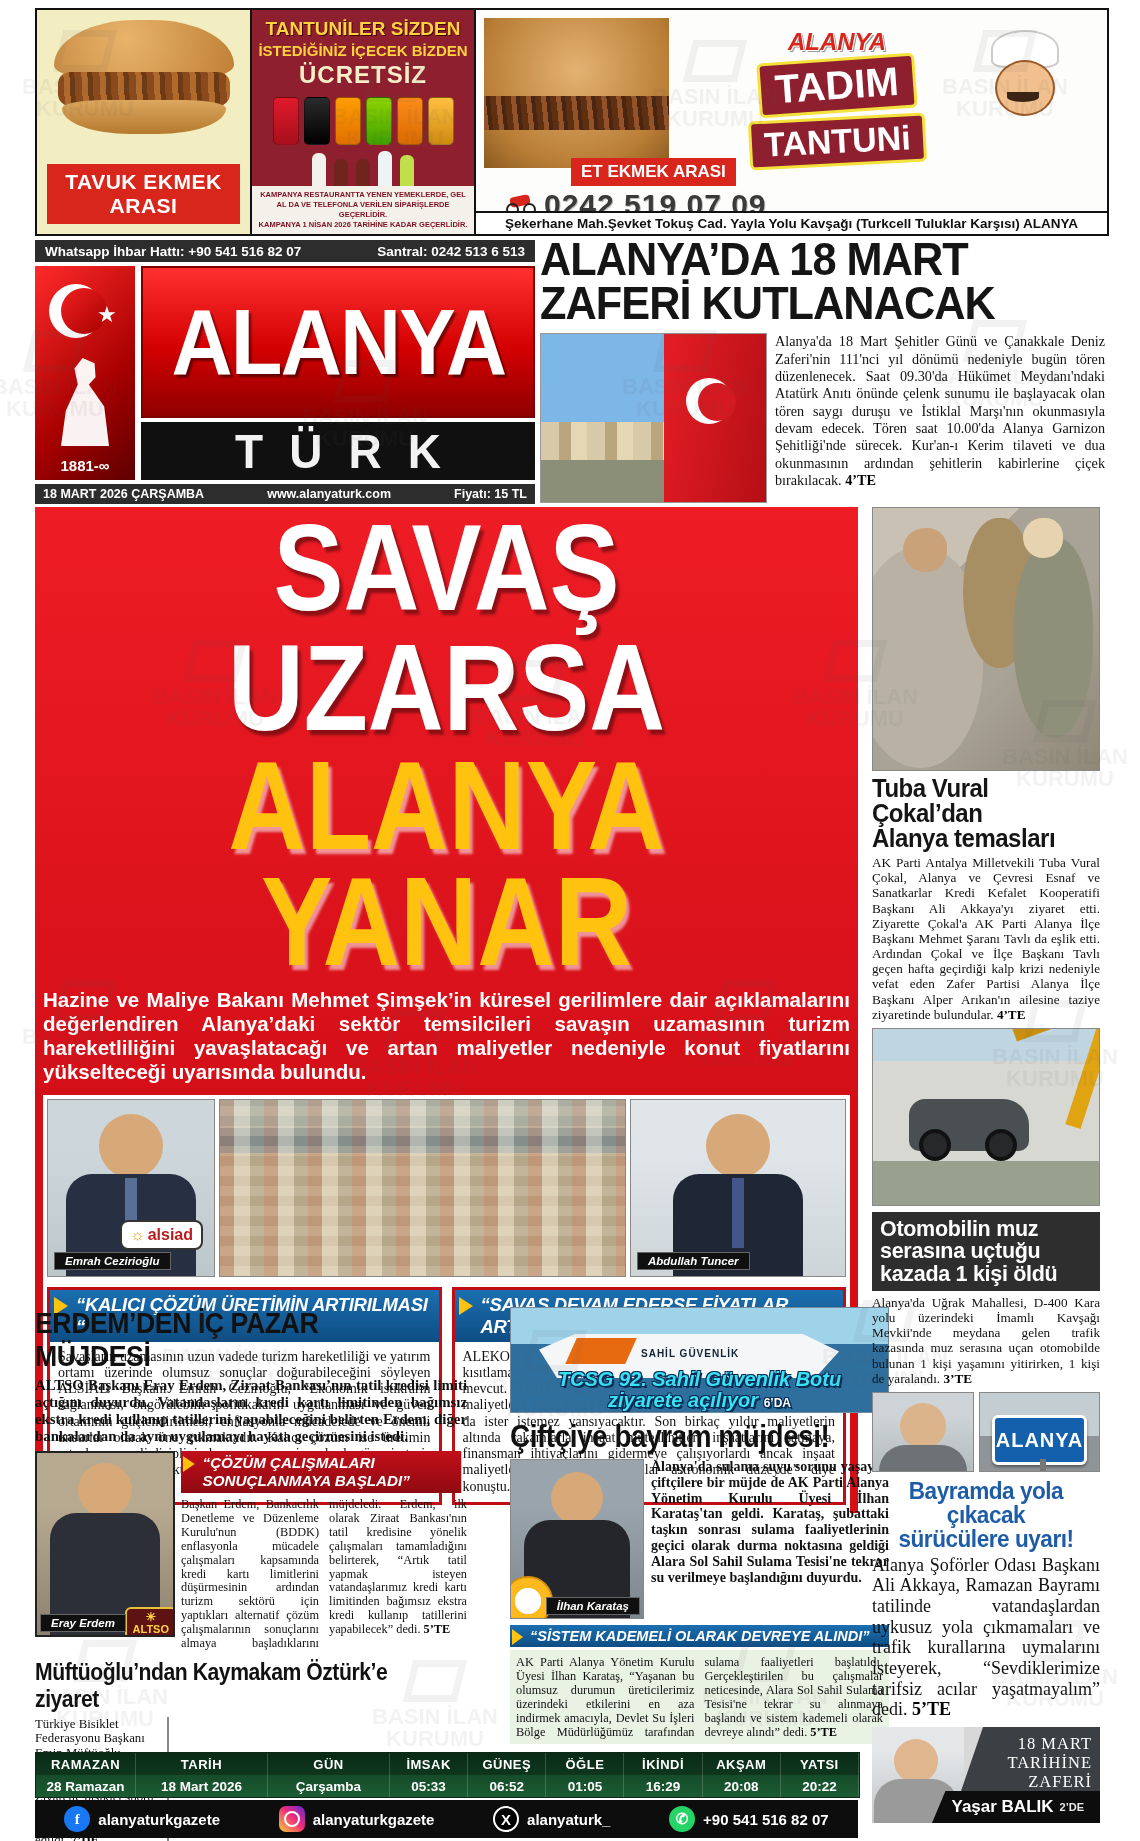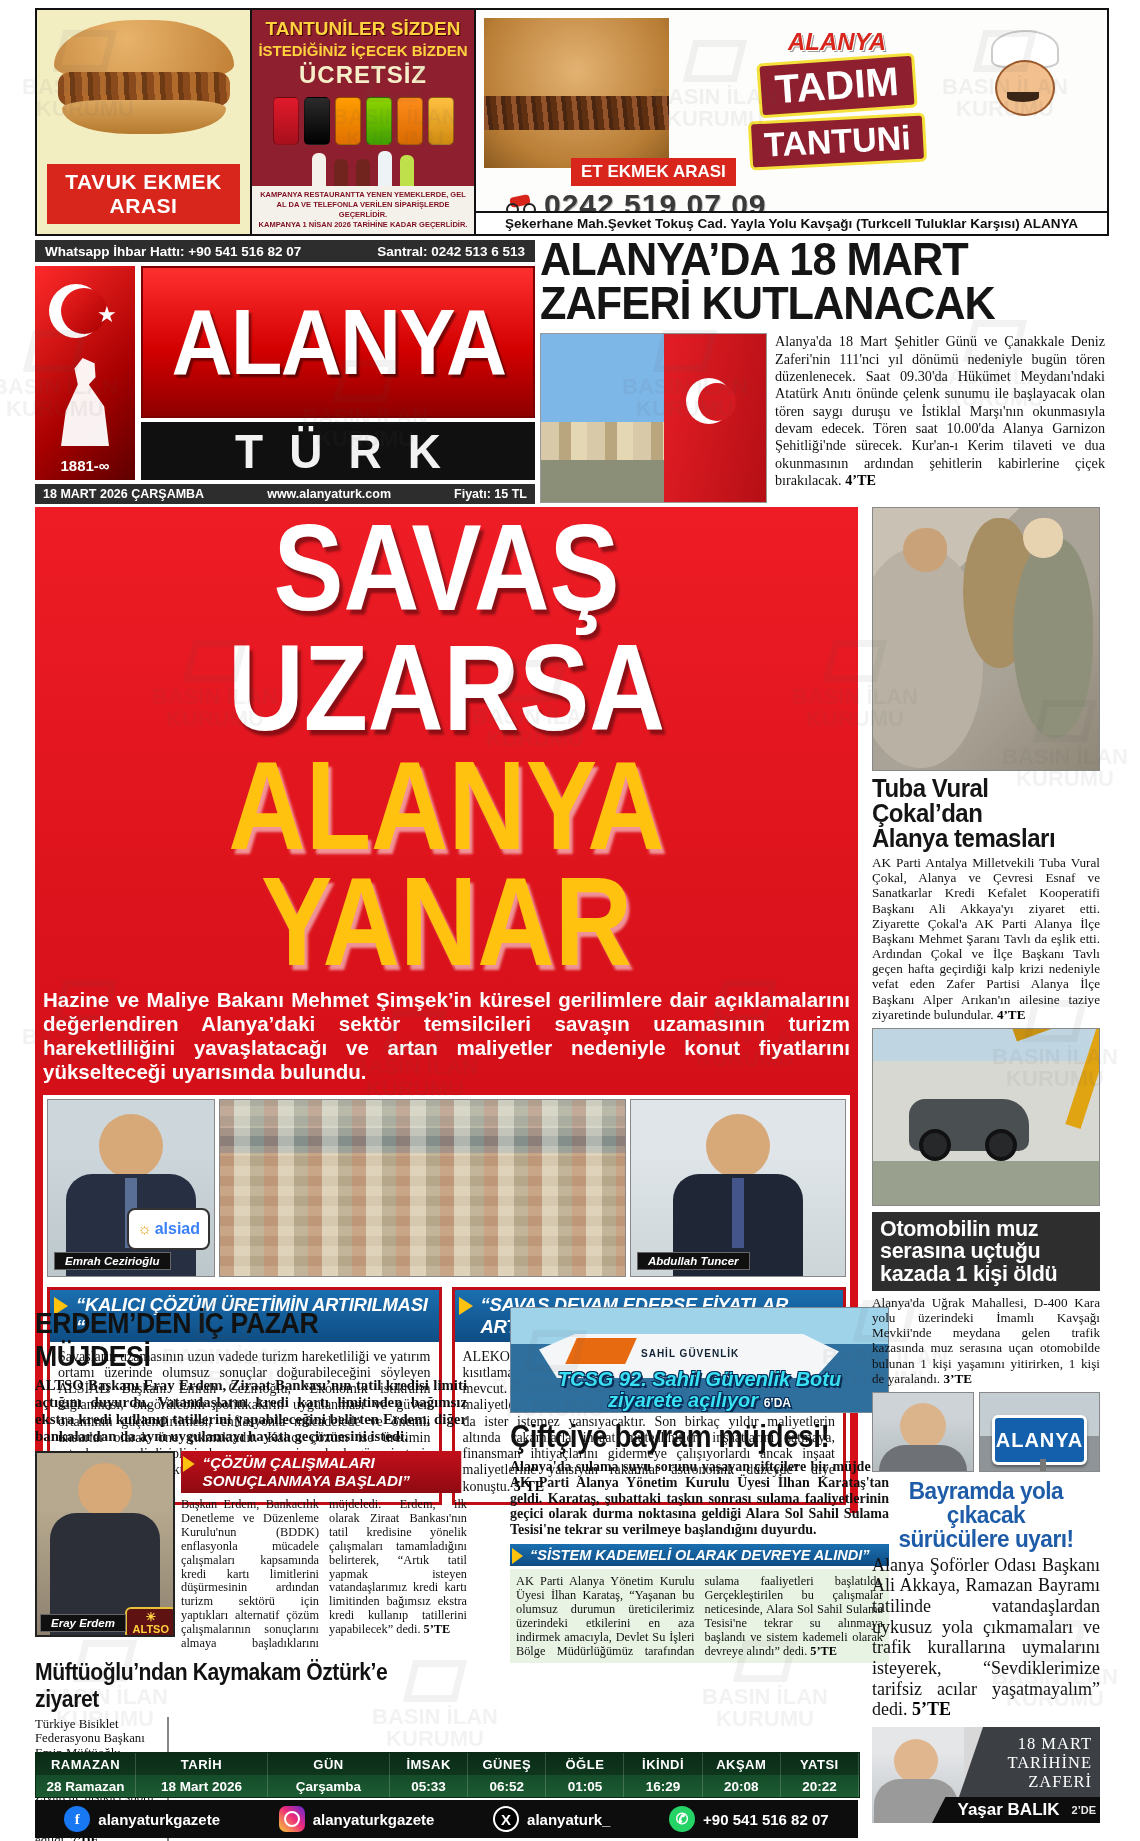--- a/index.html
+++ b/index.html
@@ -112,22 +112,22 @@
   .pb-city{flex:1;background:
       repeating-linear-gradient(90deg,rgba(176,96,60,.35) 0 14px,rgba(230,219,196,.5) 14px 30px,rgba(154,140,110,.35) 30px 44px),
       repeating-linear-gradient(0deg,rgba(214,201,175,.6) 0 10px,rgba(171,152,120,.45) 10px 20px),
       linear-gradient(180deg,#b9e0f0 0 16%,#4f88b5 16% 30%,#d9cdb2 30% 100%);}
   .pb-tuncer{width:214px;flex:none;background:linear-gradient(180deg,#dfe5e8 0 30%,#cdd5d9);}
   .cap{position:absolute;left:6px;bottom:6px;background:#101010;color:#fff;font-style:italic;
       font-weight:bold;font-size:11.5px;padding:2px 10px;border:1px solid #666;}
   .head-sh{position:absolute;left:50%;top:14px;width:64px;height:64px;margin-left:-32px;border-radius:50%;background:#d7a878;}
   .body-sh{position:absolute;left:50%;top:74px;width:130px;height:120px;margin-left:-65px;border-radius:26px 26px 0 0;background:#273043;}
   .tie{position:absolute;left:50%;top:78px;width:12px;height:70px;margin-left:-6px;background:#5a6f96;}
-  .alsiad{position:absolute;right:4px;bottom:26px;background:#fff;border:2px solid #333;border-radius:8px;
-      padding:10px 8px;color:#3b82f6;font-weight:900;font-size:16px;}
+  .alsiad{position:absolute;right:11px;bottom:26px;background:#fff;border:2px solid #333;border-radius:8px;
+      padding:4px 8px;color:#b91c1c;font-weight:900;font-size:16px;}
   .alsiad::before{content:"☼";color:#e8a21a;margin-right:3px;}
   .quotes{display:flex;gap:10px;padding:6px 4px 8px;box-sizing:border-box;}
   .qbox{flex:1;border:3px solid #c00d16;background:#fff;}
   .qhead{background:linear-gradient(180deg,#1b6fb0,#0e4d84);color:#fff;font-weight:900;font-style:italic;
       font-size:18.5px;padding:4px 6px 4px 26px;position:relative;transform-origin:left;letter-spacing:-.3px;}
   .qhead::before{content:"";position:absolute;left:4px;top:7px;border-left:14px solid #ffc20e;
       border-top:9px solid transparent;border-bottom:9px solid transparent;}
   .qbody{font-size:14px;line-height:1.16;padding:7px 8px;}
   
   .midzone{top:1307px;left:35px;width:823px;height:440px;}
@@ -221,22 +221,22 @@
       letter-spacing:1px;box-shadow:0 2px 3px rgba(0,0,0,.4);}
   .sign-pole{position:absolute;left:50%;top:66px;width:6px;height:60px;background:#777;}
   .uyari-head{margin-top:7px;color:#1e5ca8;font-weight:900;font-size:24px;line-height:1.0;text-align:center;
       transform:scaleX(.94);letter-spacing:-.5px;text-shadow:1px 1px 0 #fff;}
   .kose{margin-top:7px;position:relative;height:96px;background:#d8d8d8;overflow:hidden;flex:none;}
   .kose-photo{position:absolute;left:0;top:0;width:92px;height:96px;background:linear-gradient(180deg,#e4e6e8 0 25%,#c2c6c9);}
   .kose-dark{position:absolute;right:0;top:0;width:150px;height:96px;background:#3c3f44;
       clip-path:polygon(22% 0,100% 0,100% 100%,0 100%);}
   .kose-title{position:absolute;right:8px;top:8px;width:120px;text-align:right;color:#fff;
       font-family:"Liberation Serif",serif;font-size:16.5px;line-height:1.15;letter-spacing:1px;}
-  .kose-bar{position:absolute;right:0;bottom:0;left:60px;height:26px;background:#0d0d0d;color:#fff;
-      display:flex;align-items:center;justify-content:flex-end;gap:12px;padding-right:4px;
+  .kose-bar{position:absolute;right:0;bottom:0;left:60px;height:32px;background:#0d0d0d;color:#fff;
+      display:flex;align-items:center;justify-content:flex-end;gap:6px;padding-right:16px;
       clip-path:polygon(8% 0,100% 0,100% 100%,0 100%);}
   .kose-name{font-weight:900;font-size:17px;}
   .kose-ref{font-weight:900;font-size:11px;color:#e8e8e8;}
 </style>
 </head>
 <body>
 
 <div class="page">
 
   <div class="abs ads">
@@ -420,20 +420,26 @@
         <div class="tcsg">
           <div>TCSG 92. Sahil Güvenlik Botu</div>
           <div>
             <span>ziyarete açılıyor</span>
             <span class="small">6’DA</span>
           </div>
         </div>
       </div>
       <div class="h-ciftci">Çiftçiye bayram müjdesi!</div>
       <div class="ciftci-row">
+        <div class="karatas r-photo">
+          <div class="head-sh" style="top:12px;width:52px;height:52px;margin-left:-26px"></div>
+          <div class="body-sh" style="top:60px;width:106px;height:100px;margin-left:-53px;background:#24262b"></div>
+          <div class="akparti"></div>
+          <div class="cap" style="left:auto;right:3px;bottom:3px">İlhan Karataş</div>
+        </div>
         <div class="ciftci-txt">Alanya'da sulama suyu sorunu yaşayan çiftçilere bir müjde de AK Parti Alanya Yönetim Kurulu Üyesi İlhan Karataş'tan geldi. Karataş, şubattaki taşkın sonrası sulama faaliyetlerinin geçici olarak durma noktasına geldiği Alara Sol Sahil Sulama Tesisi'ne tekrar su verilmeye başlandığını duyurdu.</div>
       </div>
       <div class="bhead">“SİSTEM KADEMELİ OLARAK DEVREYE ALINDI”</div>
       <div class="sistem-body">
         <span>AK Parti Alanya Yönetim Kurulu Üyesi İlhan Karataş, “Yaşanan bu olumsuz durumun üreticilerimiz üzerindeki etkilerini en aza indirmek amacıyla, Devlet Su İşleri Bölge Müdürlüğümüz tarafından sulama faaliyetleri başlatıldı. Gerçekleştirilen bu çalışmalar neticesinde, Alara Sol Sahil Sulama Tesisi'ne tekrar su alınmaya başlandı ve sistem kademeli olarak devreye alındı” dedi.</span>
         <span class="pref">5’TE</span>
       </div>
     </div>
   </div>
 

